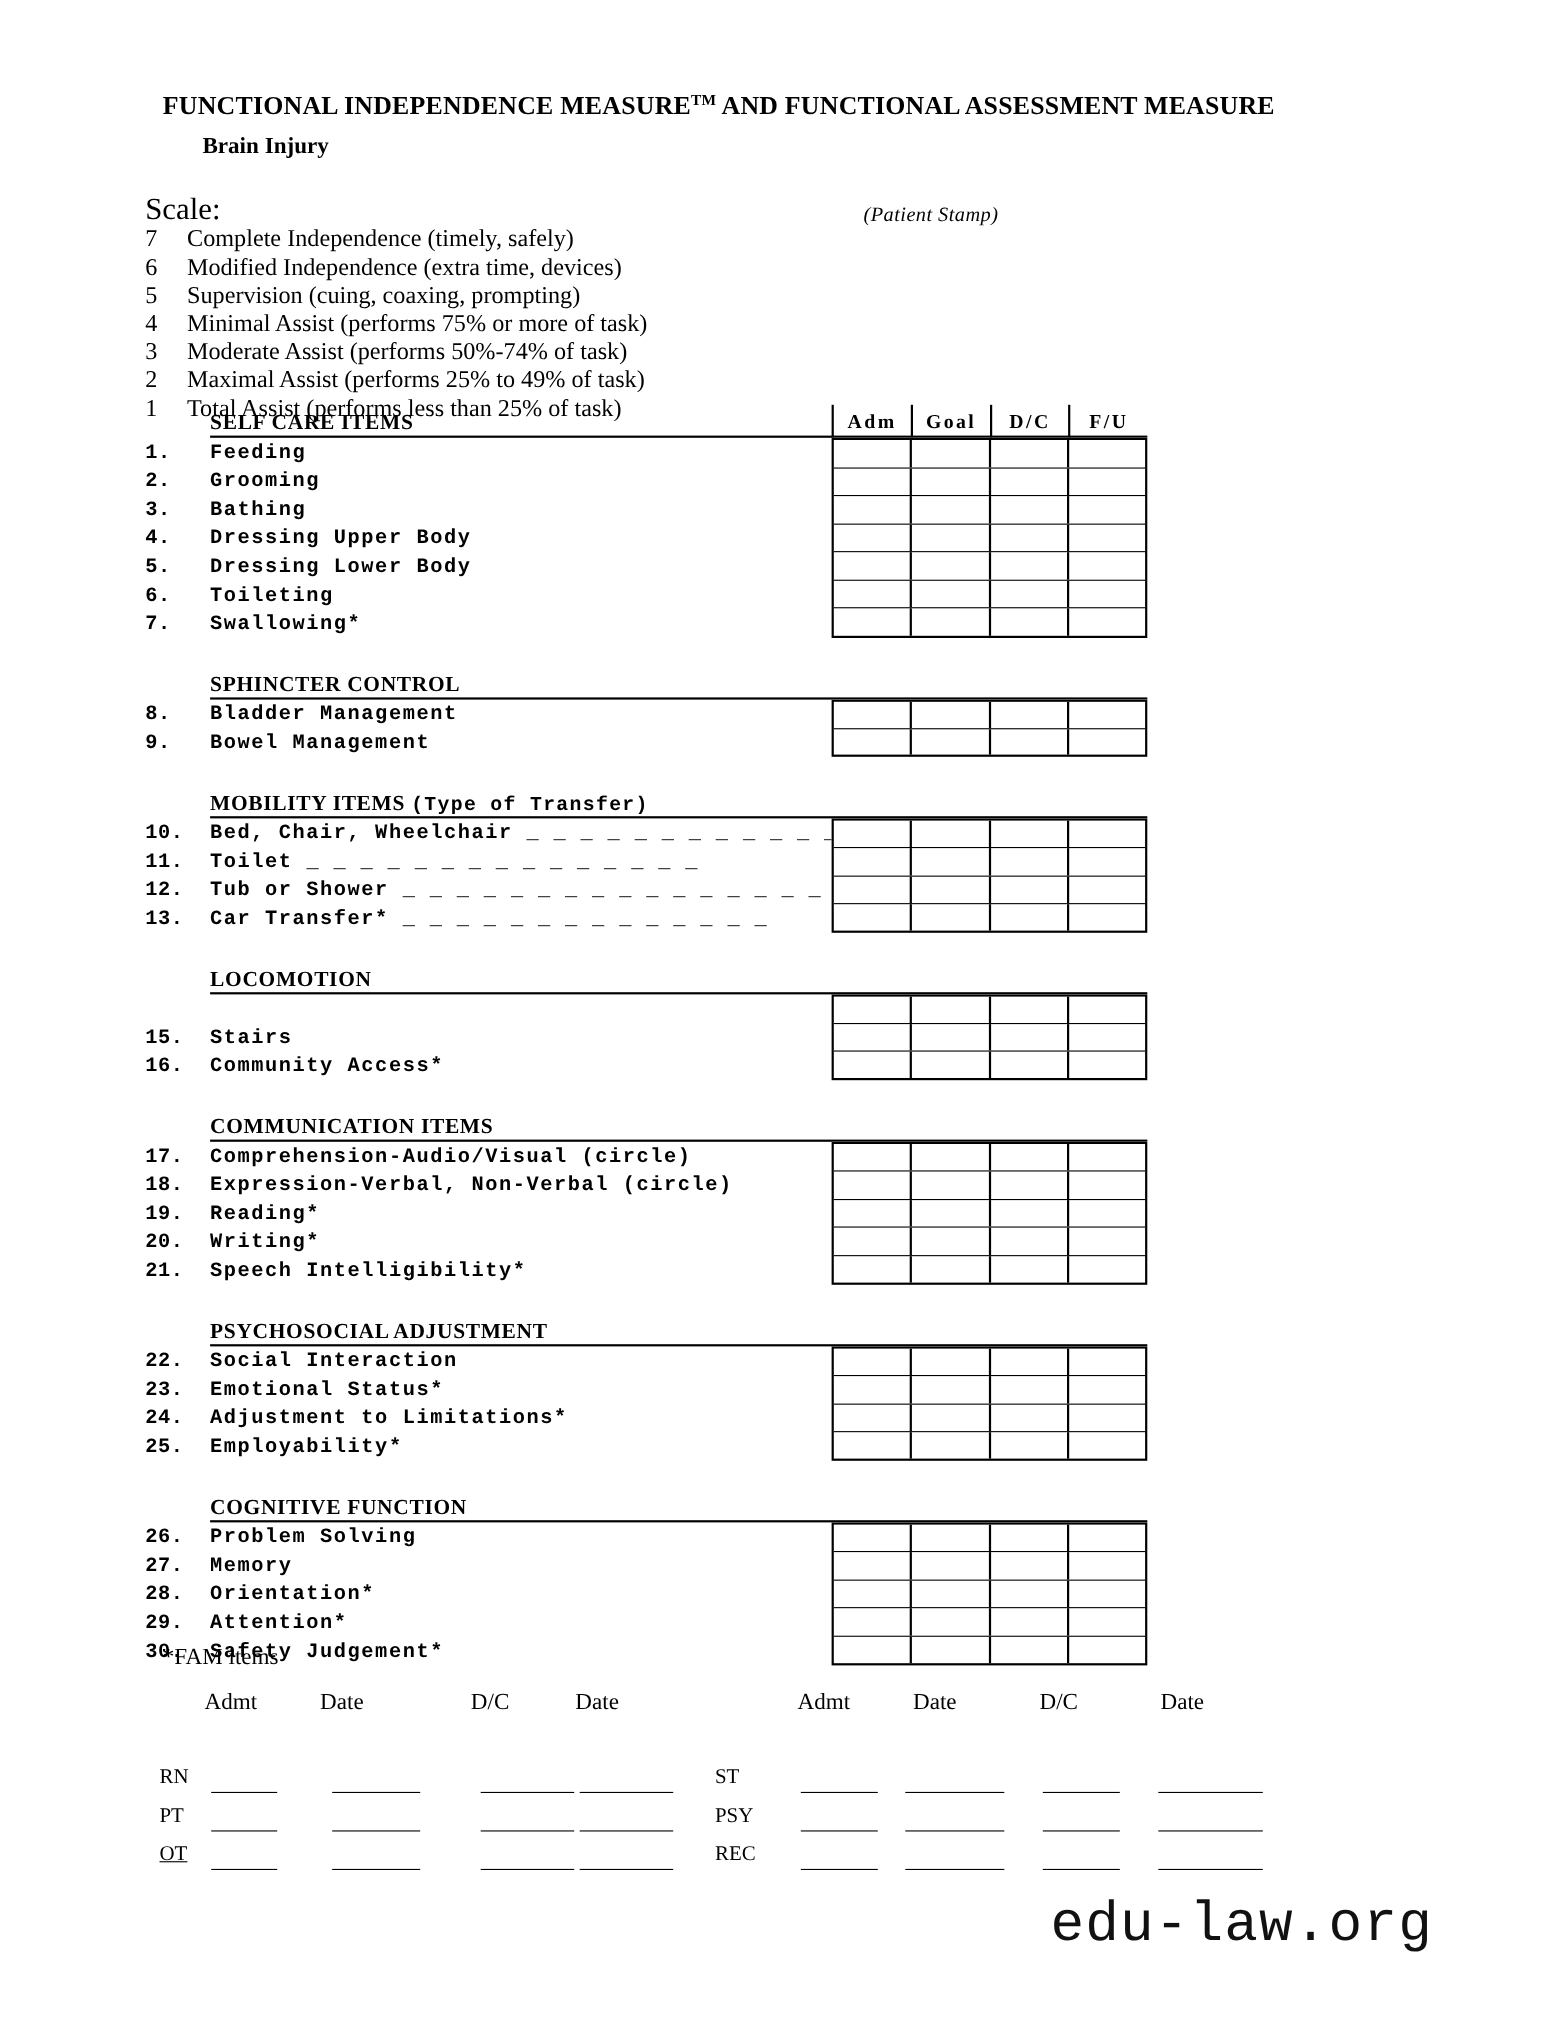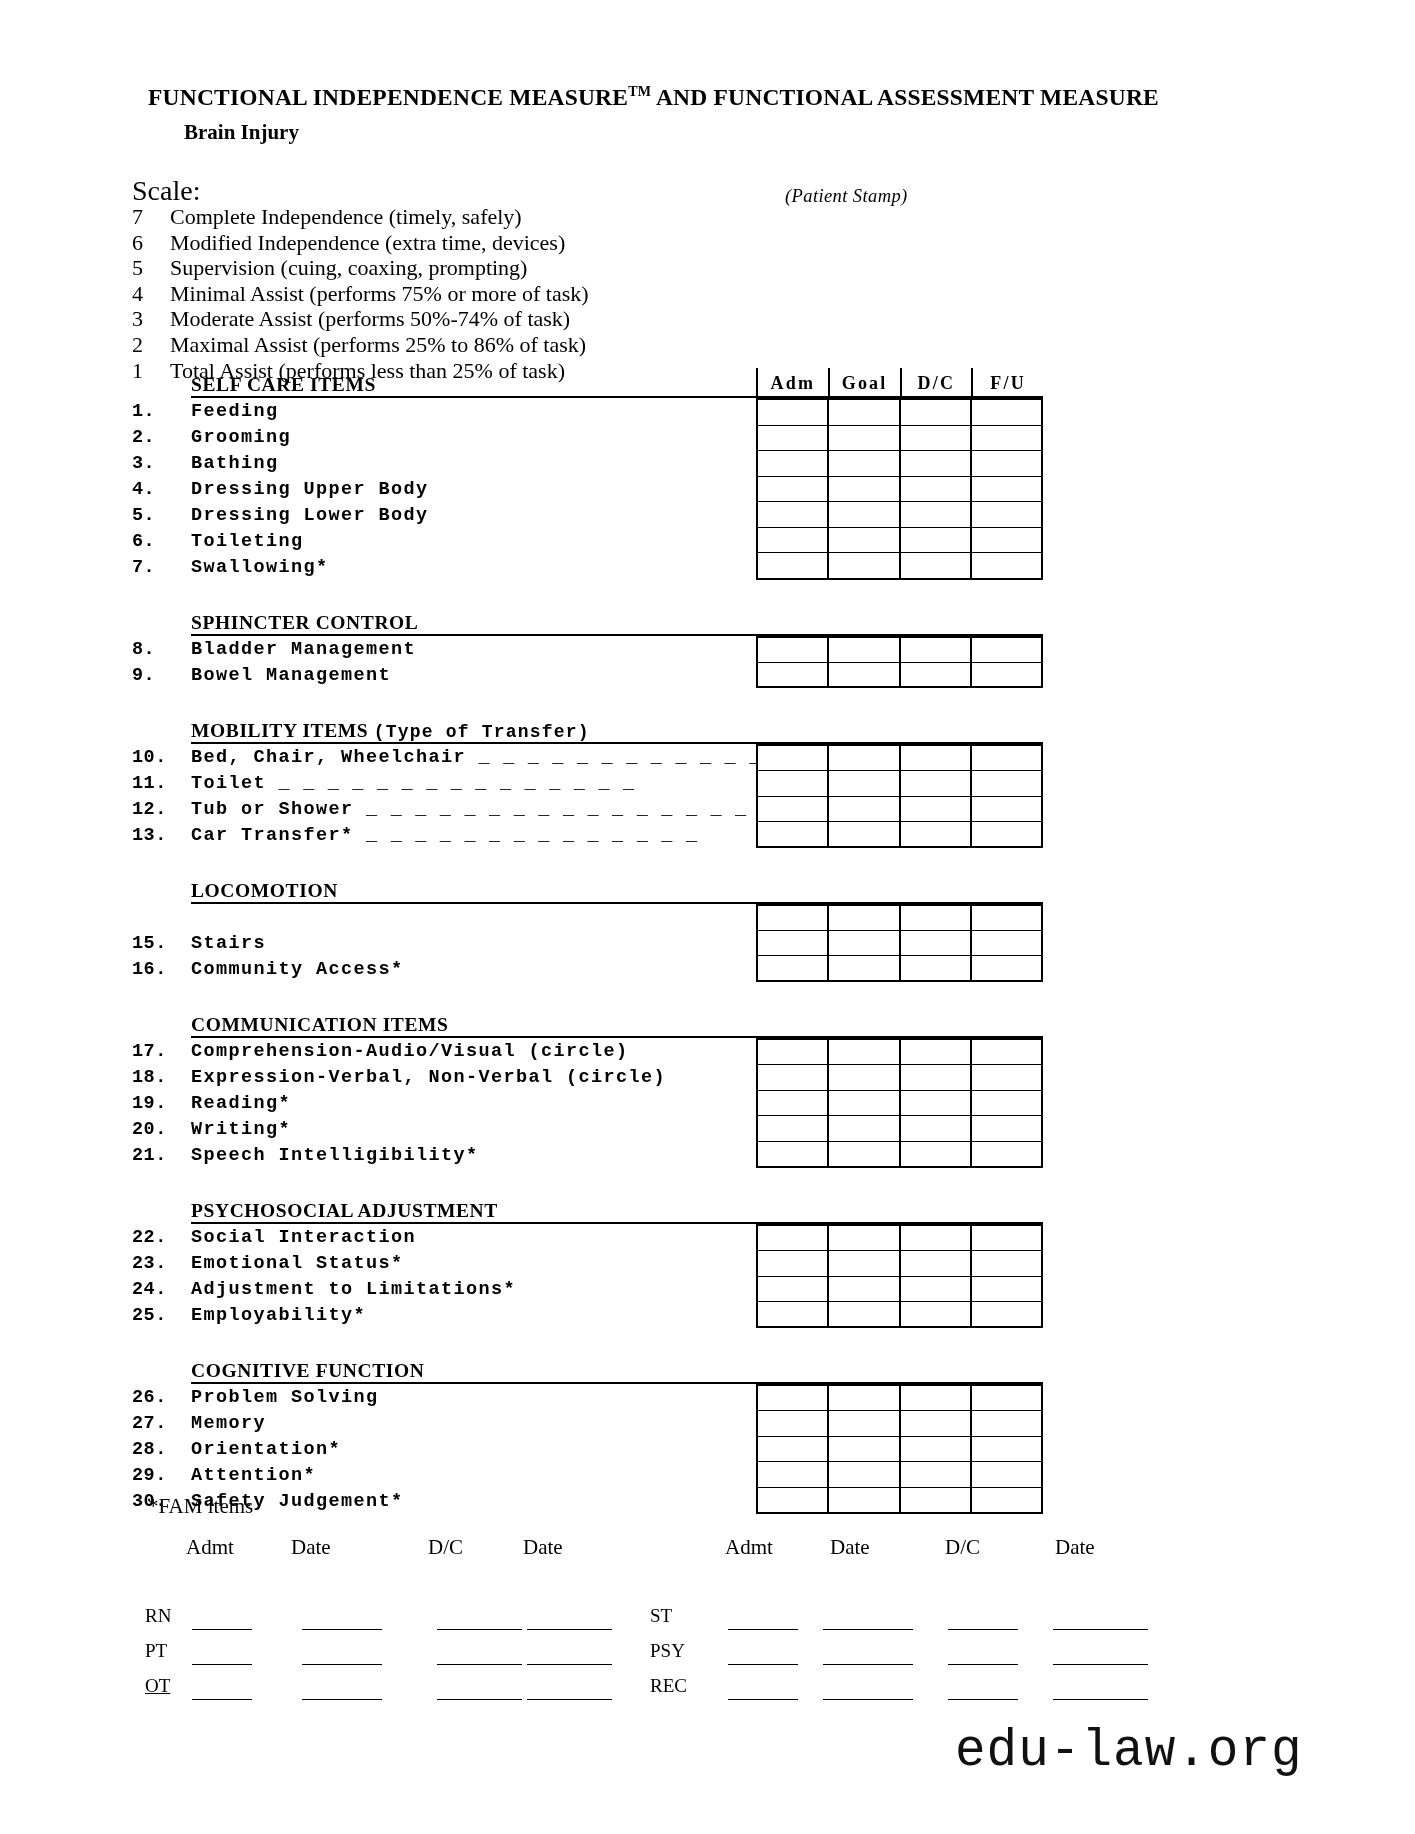--- a/index.html
+++ b/index.html
@@ -156,21 +156,21 @@
         <div class="scale-row">
           <span class="scale-num">4</span>
           <span class="scale-text">Minimal Assist (performs 75% or more of task)</span>
         </div>
         <div class="scale-row">
           <span class="scale-num">3</span>
           <span class="scale-text">Moderate Assist (performs 50%-74% of task)</span>
         </div>
         <div class="scale-row">
           <span class="scale-num">2</span>
-          <span class="scale-text">Maximal Assist (performs 25% to 86% of task)</span>
+          <span class="scale-text">Maximal Assist (performs 25% to 49% of task)</span>
         </div>
         <div class="scale-row">
           <span class="scale-num">1</span>
           <span class="scale-text">Total Assist (performs less than 25% of task)</span>
         </div>
       </div>
   </div>
   <div class="patient-stamp">(Patient  Stamp)</div>
 
   <div class="form" id="form-root">

